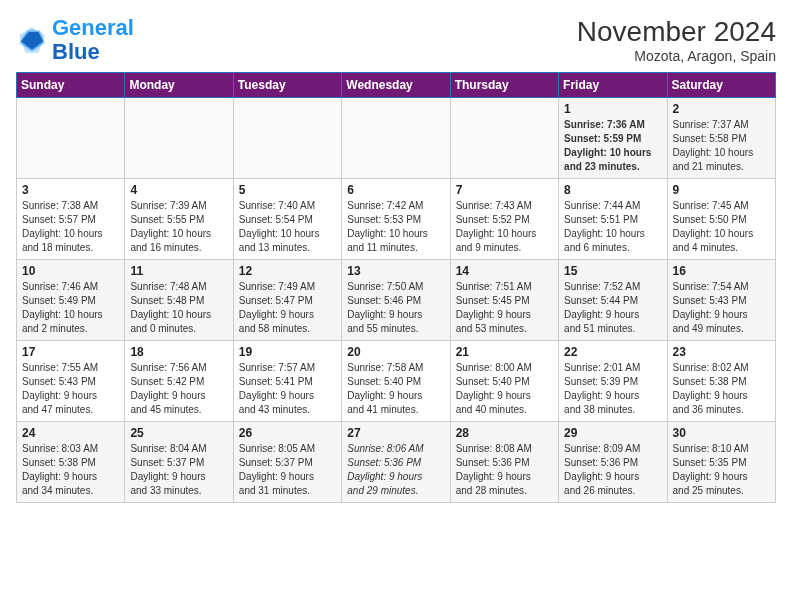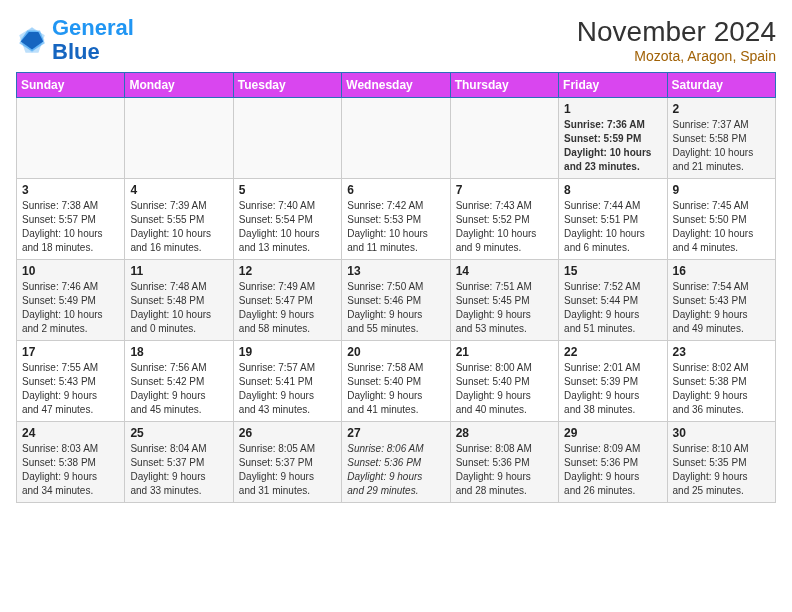--- a/index.html
+++ b/index.html
@@ -37,29 +37,29 @@
     .title-block {
       text-align: right;
     }
     .month-title {
       font-size: 28px;
       font-weight: normal;
       color: #333;
     }
     .location {
       font-size: 14px;
-      color: #a16207;
+      color: #404040;
     }
     table {
       width: 100%;
       border-collapse: collapse;
       table-layout: fixed;
     }
     thead tr th {
-      background-color: #d946ef;
+      background-color: #701a75;
       color: #fff;
       font-size: 12px;
       font-weight: bold;
       padding: 5px 4px;
       text-align: left;
       border: 1px solid #2a6ebb;
     }
     tbody tr td {
       border: 1px solid #ccc;
       vertical-align: top;

